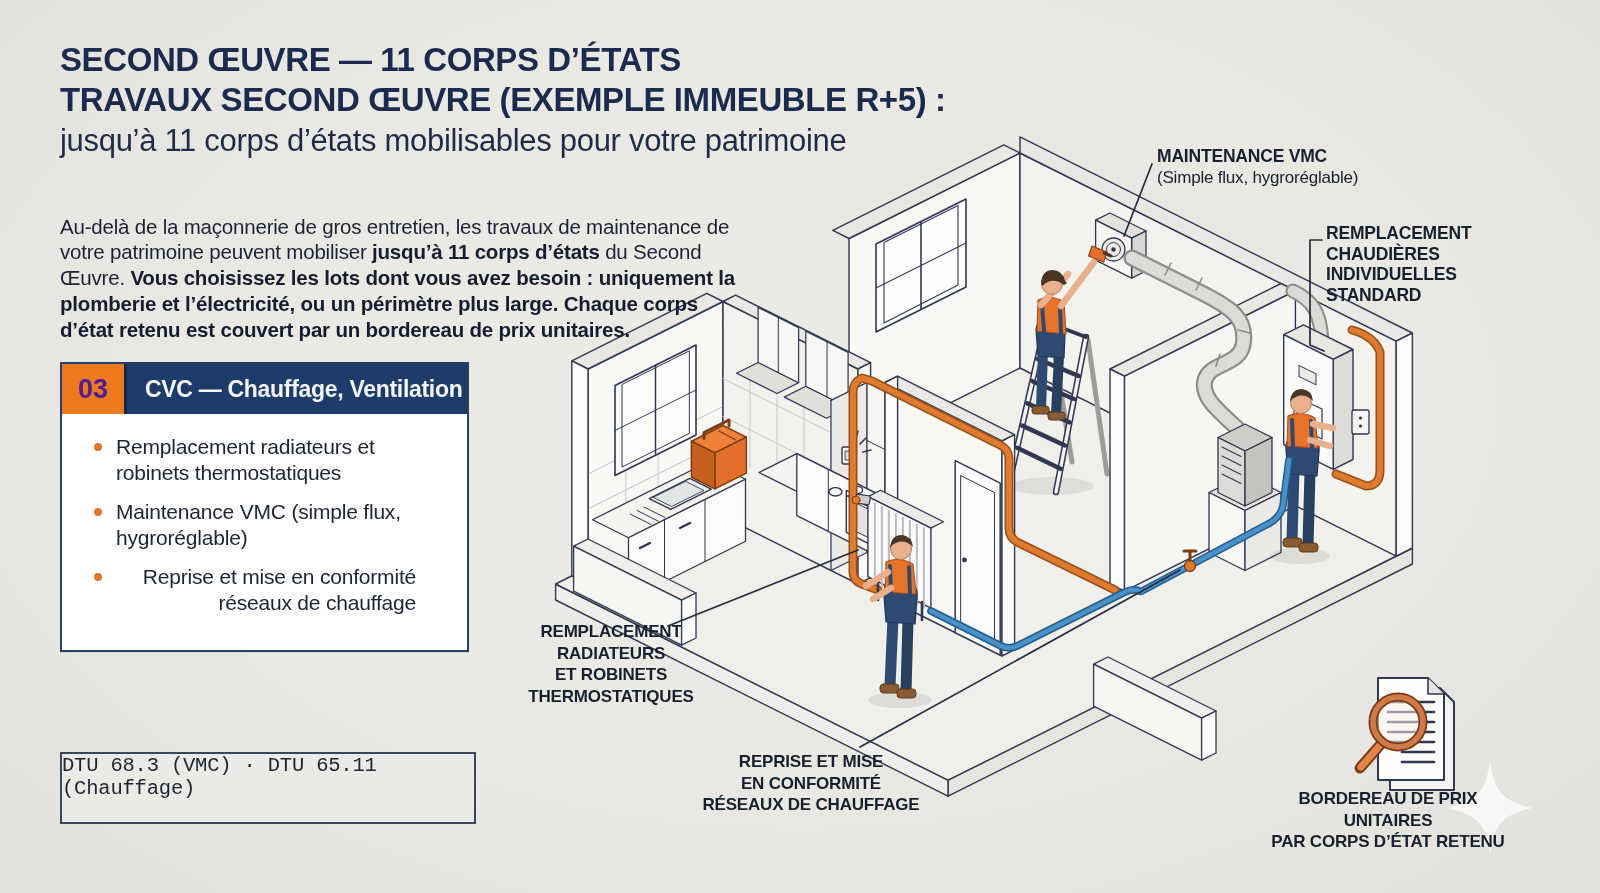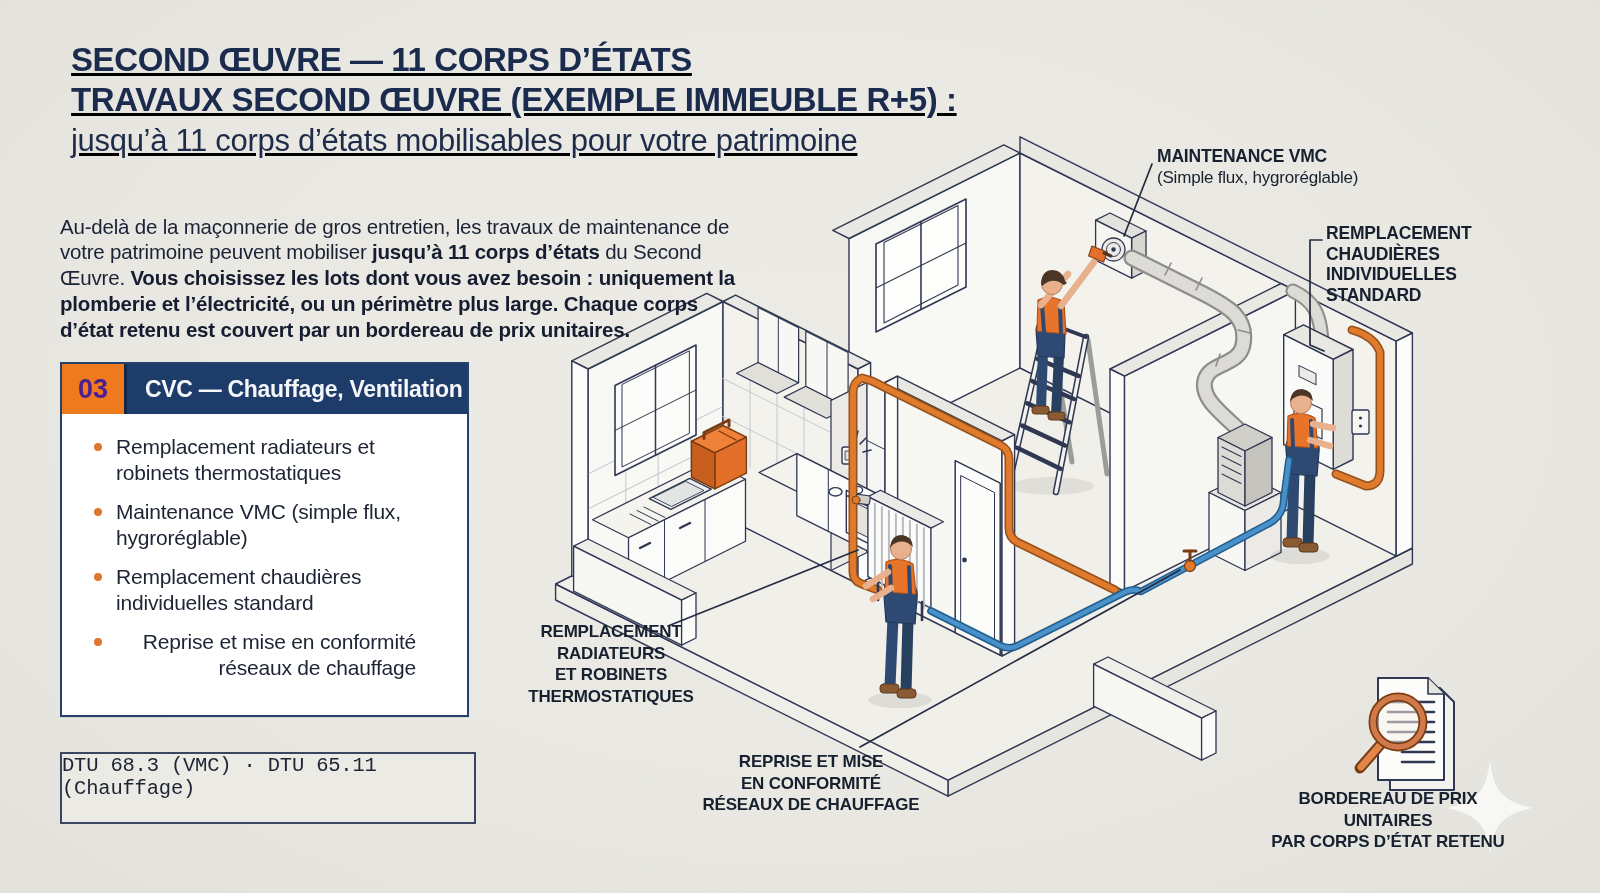--- a/index.html
+++ b/index.html
@@ -2,21 +2,21 @@
 <html><head>
 <meta charset="utf-8">
 <style>
   html,body{margin:0;padding:0;}
   body{font-family:"Liberation Sans", sans-serif;}
   #stage{
     position:relative;width:1600px;height:893px;overflow:hidden;
     background:radial-gradient(ellipse at 50% 45%, #ecebe6 0%, #e9e8e2 55%, #e2e1db 100%);
   }
   
-  .title-block{position:absolute;left:71px;top:40px;text-decoration:underline;}
+  .title-block{position:absolute;left:60px;top:40px;}
   .title-l1,.title-l2{
     font-size:33px;font-weight:bold;color:#1b2b4e;letter-spacing:-.4px;
     line-height:40px;white-space:nowrap;
   }
   .title-sub{
     font-size:31px;font-weight:400;color:#1e2c4a;letter-spacing:-.3px;
     line-height:38px;white-space:nowrap;margin-top:2px;
   }
   .intro{
     position:absolute;left:60px;top:193px;width:695px;
@@ -421,24 +421,20 @@
       <div class="lot-item">
         <span class="lot-dot"></span>
         <span class="lot-text">Remplacement radiateurs et robinets thermostatiques</span>
       </div>
       <div class="lot-item">
         <span class="lot-dot"></span>
         <span class="lot-text">Maintenance VMC (simple flux, hygroréglable)</span>
       </div>
       <div class="lot-item">
         <span class="lot-dot"></span>
-        <span class="lot-text">Remplacement chaudières individuelles standard</span>
-      </div>
-      <div class="lot-item">
-        <span class="lot-dot"></span>
         <span class="lot-text">Reprise et mise en conformité réseaux de chauffage</span>
       </div>
     </div>
   </div>
 
   <div class="footnote-box">
     <span>DTU 68.3 (VMC) · DTU 65.11 (Chauffage)</span>
   </div>
 
   <div class="dlabel lbl-vmc">

